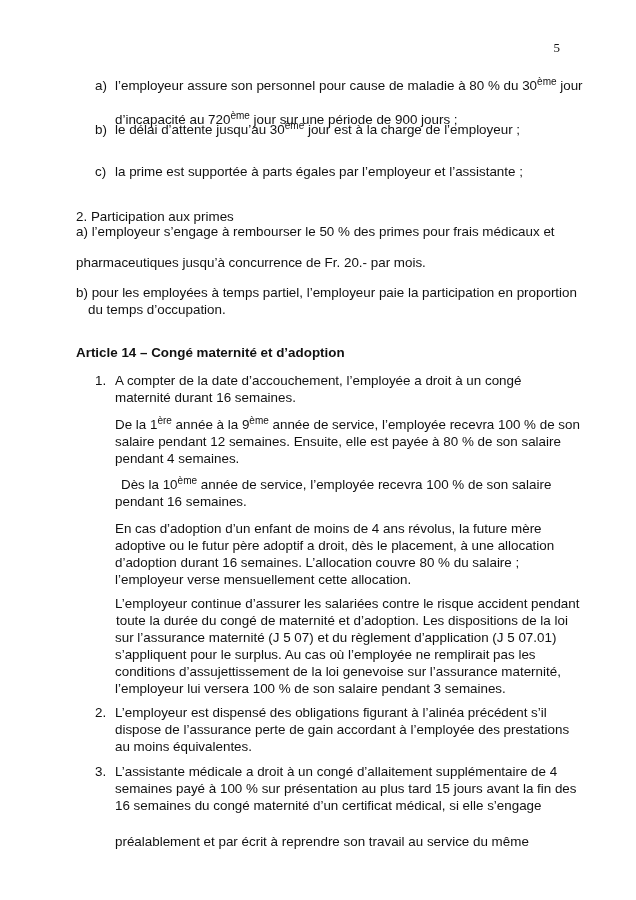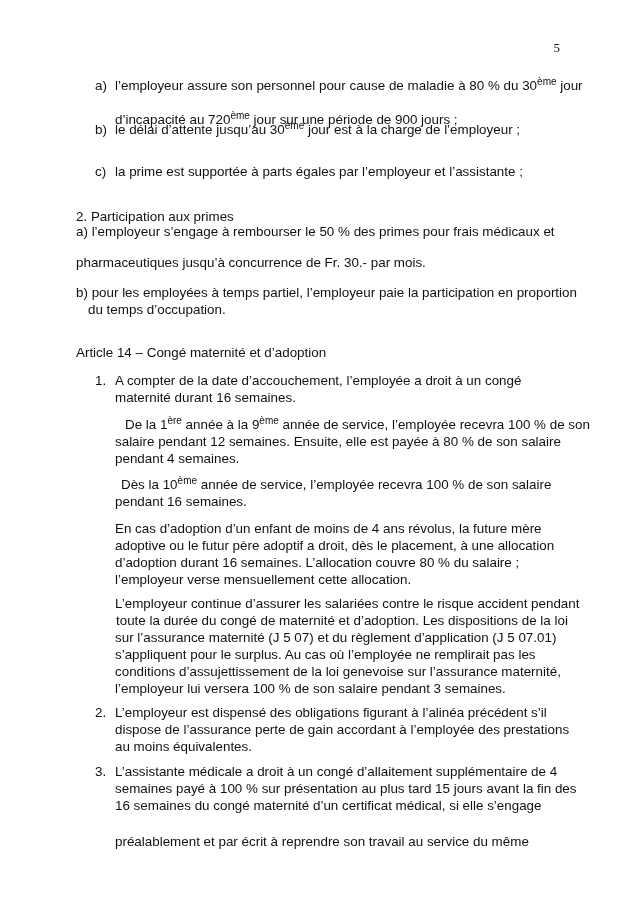--- a/index.html
+++ b/index.html
@@ -2,51 +2,51 @@
 <html><head>
 <meta charset="utf-8">
 <style>
   html, body { margin: 0; padding: 0; background: #ffffff; }
   body { width: 636px; height: 900px; position: relative; overflow: hidden;
          font-family: "Liberation Sans", sans-serif; font-size: 13.4px; color: #111; }
   .page-num { position: absolute; top: 40px; right: 76px; font-family: "Liberation Serif", serif; font-size: 13px; }
   .line { position: absolute; white-space: nowrap; line-height: 17px; }
   .label { position: absolute; white-space: nowrap; line-height: 17px; }
   sup { font-size: 10px; vertical-align: 5px; line-height: 0; }
-  .bold { font-weight: normal; }
+  .bold { font-weight: bold; }
 </style>
 </head>
 <body>
 
 <div>
   <div class="page-num">5</div>
 
   <div class="label" style="left:95px;top:77px">a)</div>
   <div class="line" style="left:115px;top:77px"><span>l’employeur assure son personnel pour cause de maladie à 80 % du 30</span><sup>ème</sup><span> jour</span></div>
   <div class="line" style="left:115px;top:111px"><span>d’incapacité au 720</span><sup>ème</sup><span> jour sur une période de 900 jours ;</span></div>
 
   <div class="label" style="left:95px;top:121px">b)</div>
   <div class="line" style="left:115px;top:121px"><span>le délai d’attente jusqu’au 30</span><sup>ème</sup><span> jour est à la charge de l’employeur ;</span></div>
 
   <div class="label" style="left:95px;top:163px">c)</div>
   <div class="line" style="left:115px;top:163px">la prime est supportée à parts égales par l’employeur et l’assistante ;</div>
 
   <div class="line" style="left:76px;top:208px">2. Participation aux primes</div>
   <div class="line" style="left:76px;top:223px">a) l’employeur s’engage à rembourser le 50 % des primes pour frais médicaux et</div>
-  <div class="line" style="left:76px;top:254px">pharmaceutiques jusqu’à concurrence de Fr. 30.- par mois.</div>
+  <div class="line" style="left:76px;top:254px">pharmaceutiques jusqu’à concurrence de Fr. 20.- par mois.</div>
   <div class="line" style="left:76px;top:284px">b) pour les employées à temps partiel, l’employeur paie la participation en proportion</div>
   <div class="line" style="left:88px;top:301px">du temps d’occupation.</div>
 
   <div class="line bold" style="left:76px;top:344px">Article 14 – Congé maternité et d’adoption</div>
 
   <div class="label" style="left:95px;top:372px">1.</div>
   <div class="line" style="left:115px;top:372px">A compter de la date d’accouchement, l’employée a droit à un congé</div>
   <div class="line" style="left:115px;top:389px">maternité durant 16 semaines.</div>
 
-  <div class="line" style="left:125px;top:416px"><span>De la 1</span><sup>ère</sup><span> année à la 9</span><sup>ème</sup><span> année de service, l’employée recevra 100 % de son</span></div>
+  <div class="line" style="left:115px;top:416px"><span>De la 1</span><sup>ère</sup><span> année à la 9</span><sup>ème</sup><span> année de service, l’employée recevra 100 % de son</span></div>
   <div class="line" style="left:115px;top:433px">salaire pendant 12 semaines. Ensuite, elle est payée à 80 % de son salaire</div>
   <div class="line" style="left:115px;top:450px">pendant 4 semaines.</div>
 
   <div class="line" style="left:121px;top:476px"><span>Dès la 10</span><sup>ème</sup><span> année de service, l’employée recevra 100 % de son salaire</span></div>
   <div class="line" style="left:115px;top:493px">pendant 16 semaines.</div>
 
   <div class="line" style="left:115px;top:520px">En cas d’adoption d’un enfant de moins de 4 ans révolus, la future mère</div>
   <div class="line" style="left:115px;top:537px">adoptive ou le futur père adoptif a droit, dès le placement, à une allocation</div>
   <div class="line" style="left:115px;top:554px">d’adoption durant 16 semaines. L’allocation couvre 80 % du salaire ;</div>
   <div class="line" style="left:115px;top:571px">l’employeur verse mensuellement cette allocation.</div>

